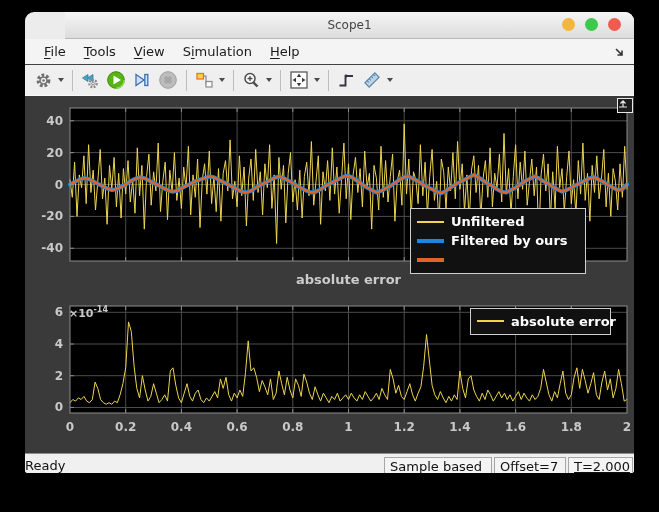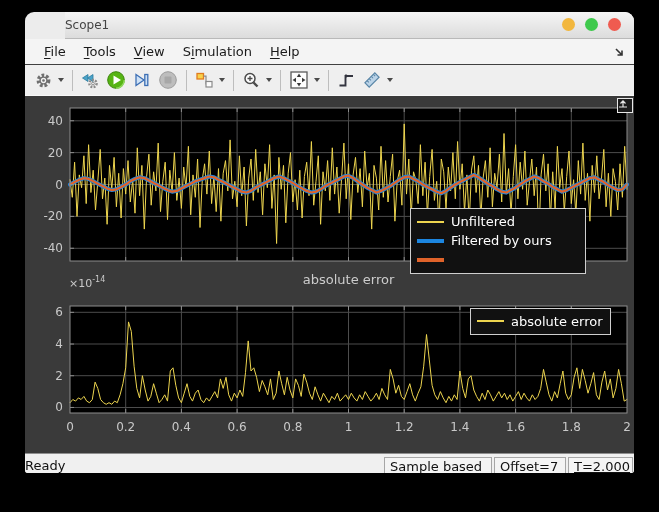--- a/index.html
+++ b/index.html
@@ -3,49 +3,49 @@
 <meta charset="utf-8">
 <style>
   html,body{margin:0;padding:0;background:#000;}
   .stage{position:relative;width:659px;height:512px;background:#000;overflow:hidden;
          font-family:"DejaVu Sans",sans-serif;}
   .window{position:absolute;left:25px;top:12px;width:609px;height:461px;
           border-radius:9px 9px 3px 3px;overflow:hidden;background:#ececec;
           box-shadow:0 2px 10px rgba(0,0,0,.6);}
   
   .titlebar{position:relative;height:26px;background:linear-gradient(#f5f5f5,#dcdcdc);
-            border-bottom:1px solid #b9b9b9;display:flex;align-items:center;margin-left:40px;}
+            border-bottom:1px solid #b9b9b9;display:flex;align-items:center;justify-content:center;margin-left:40px;}
   .title{font-size:12px;color:#444;}
   .lights{position:absolute;right:13px;top:6px;display:flex;gap:10px;}
   .light{width:13px;height:13px;border-radius:50%;}
   
   .menubar{position:relative;height:25px;background:#f4f4f4;border-bottom:1px solid #404040;
            display:flex;align-items:center;padding-left:10px;}
   .menu-item{font-size:13px;color:#1a1a1a;padding:3px 9px;cursor:default;}
   .menu-item u{text-decoration:underline;text-underline-offset:2px;}
   .dock-arrow{position:absolute;right:8px;top:5px;}
   
   .toolbar{height:30px;background:#efefef;display:flex;align-items:center;padding-left:6px;
            border-bottom:1px solid #f8f8f8;}
   .tbtn{display:flex;align-items:center;gap:3px;padding:2px 3px;border-radius:2px;}
   .tsep{width:1px;height:21px;background:#bdbdbd;margin:0 5px;}
   .dd{width:0;height:0;border-left:3.5px solid transparent;border-right:3.5px solid transparent;
       border-top:4px solid #4a4a4a;margin-left:2px;}
   
-  .plot-region{position:relative;height:357px;background:#3a3a3a;}
+  .plot-region{position:relative;height:357px;background:#3a3a3a;font-weight:bold;}
   .plot-region svg{position:absolute;left:0;top:0;}
   svg text{font-family:"DejaVu Sans",sans-serif;}
   .legend{position:absolute;background:#111;border:1px solid #cfcfcf;color:#fff;
           font-size:13px;padding:3px 8px 4px 6px;}
   .lrow{display:flex;align-items:center;height:19px;white-space:nowrap;}
   .lswatch{display:inline-block;width:27px;margin-right:7px;flex:0 0 27px;}
   .legend2 .lrow{height:18px;}
   .plot-title{position:absolute;left:45px;width:557px;top:176px;text-align:center;
               color:#cccccc;font-size:13px;}
-  .multiplier{position:absolute;left:44px;top:179px;color:#c9c9c9;font-size:11px;}
+  .multiplier{position:absolute;left:44px;top:209px;color:#c9c9c9;font-size:11px;}
   .multiplier sup{font-size:8px;}
   .expand-btn{position:absolute;right:1px;top:2px;width:14px;height:13px;background:#1c1c1c;
               border:1px solid #e8e8e8;display:flex;align-items:center;justify-content:center;}
   
   .statusbar{height:22px;background:#f0f0f0;border-top:1px solid #8e8e8e;display:flex;
              align-items:center;font-size:13px;color:#111;}
   .status-left{flex:1;}
   .cell{border:1px solid #a6a6a6;background:#f4f4f4;height:17px;line-height:17px;
         padding:0 5px;margin-right:2px;box-sizing:border-box;}
   .cell-sample{width:108px;margin-left:28px;}

